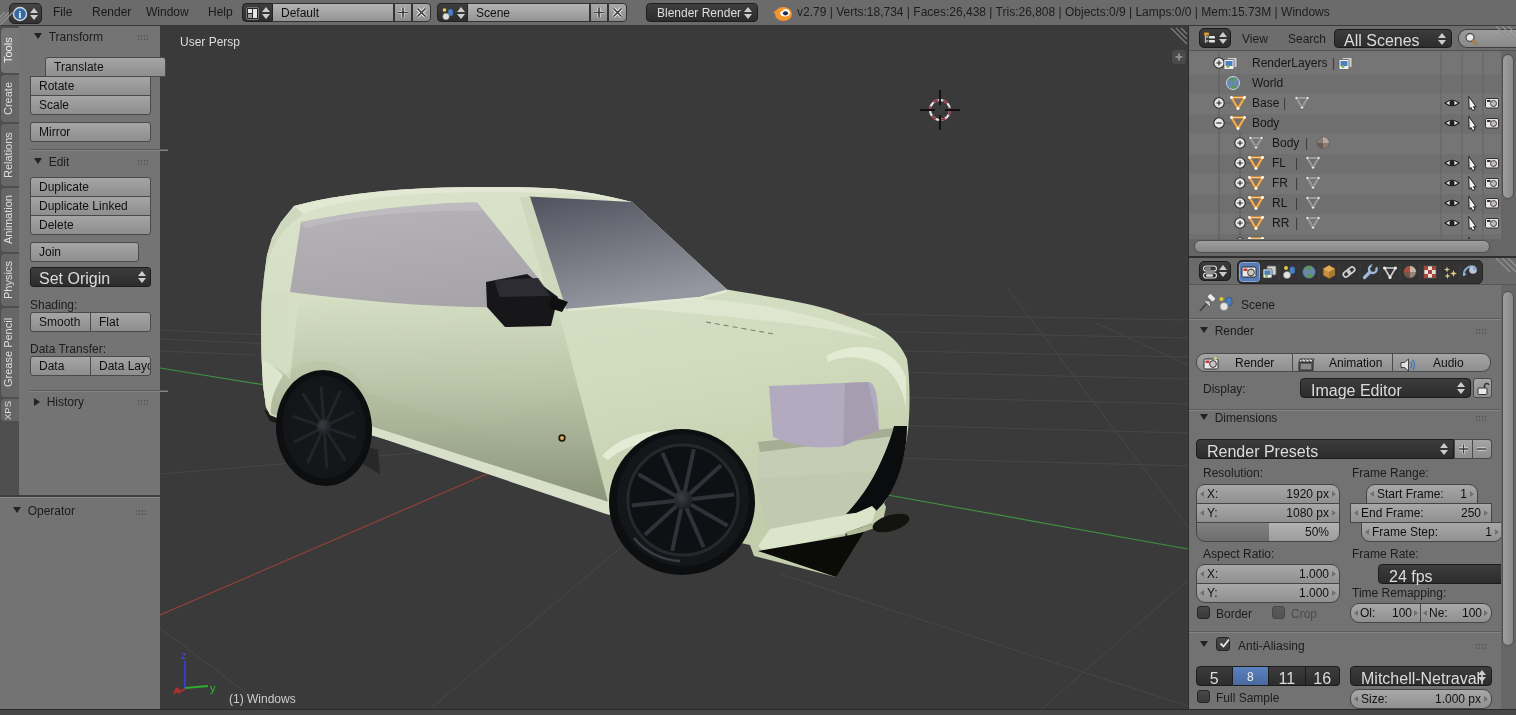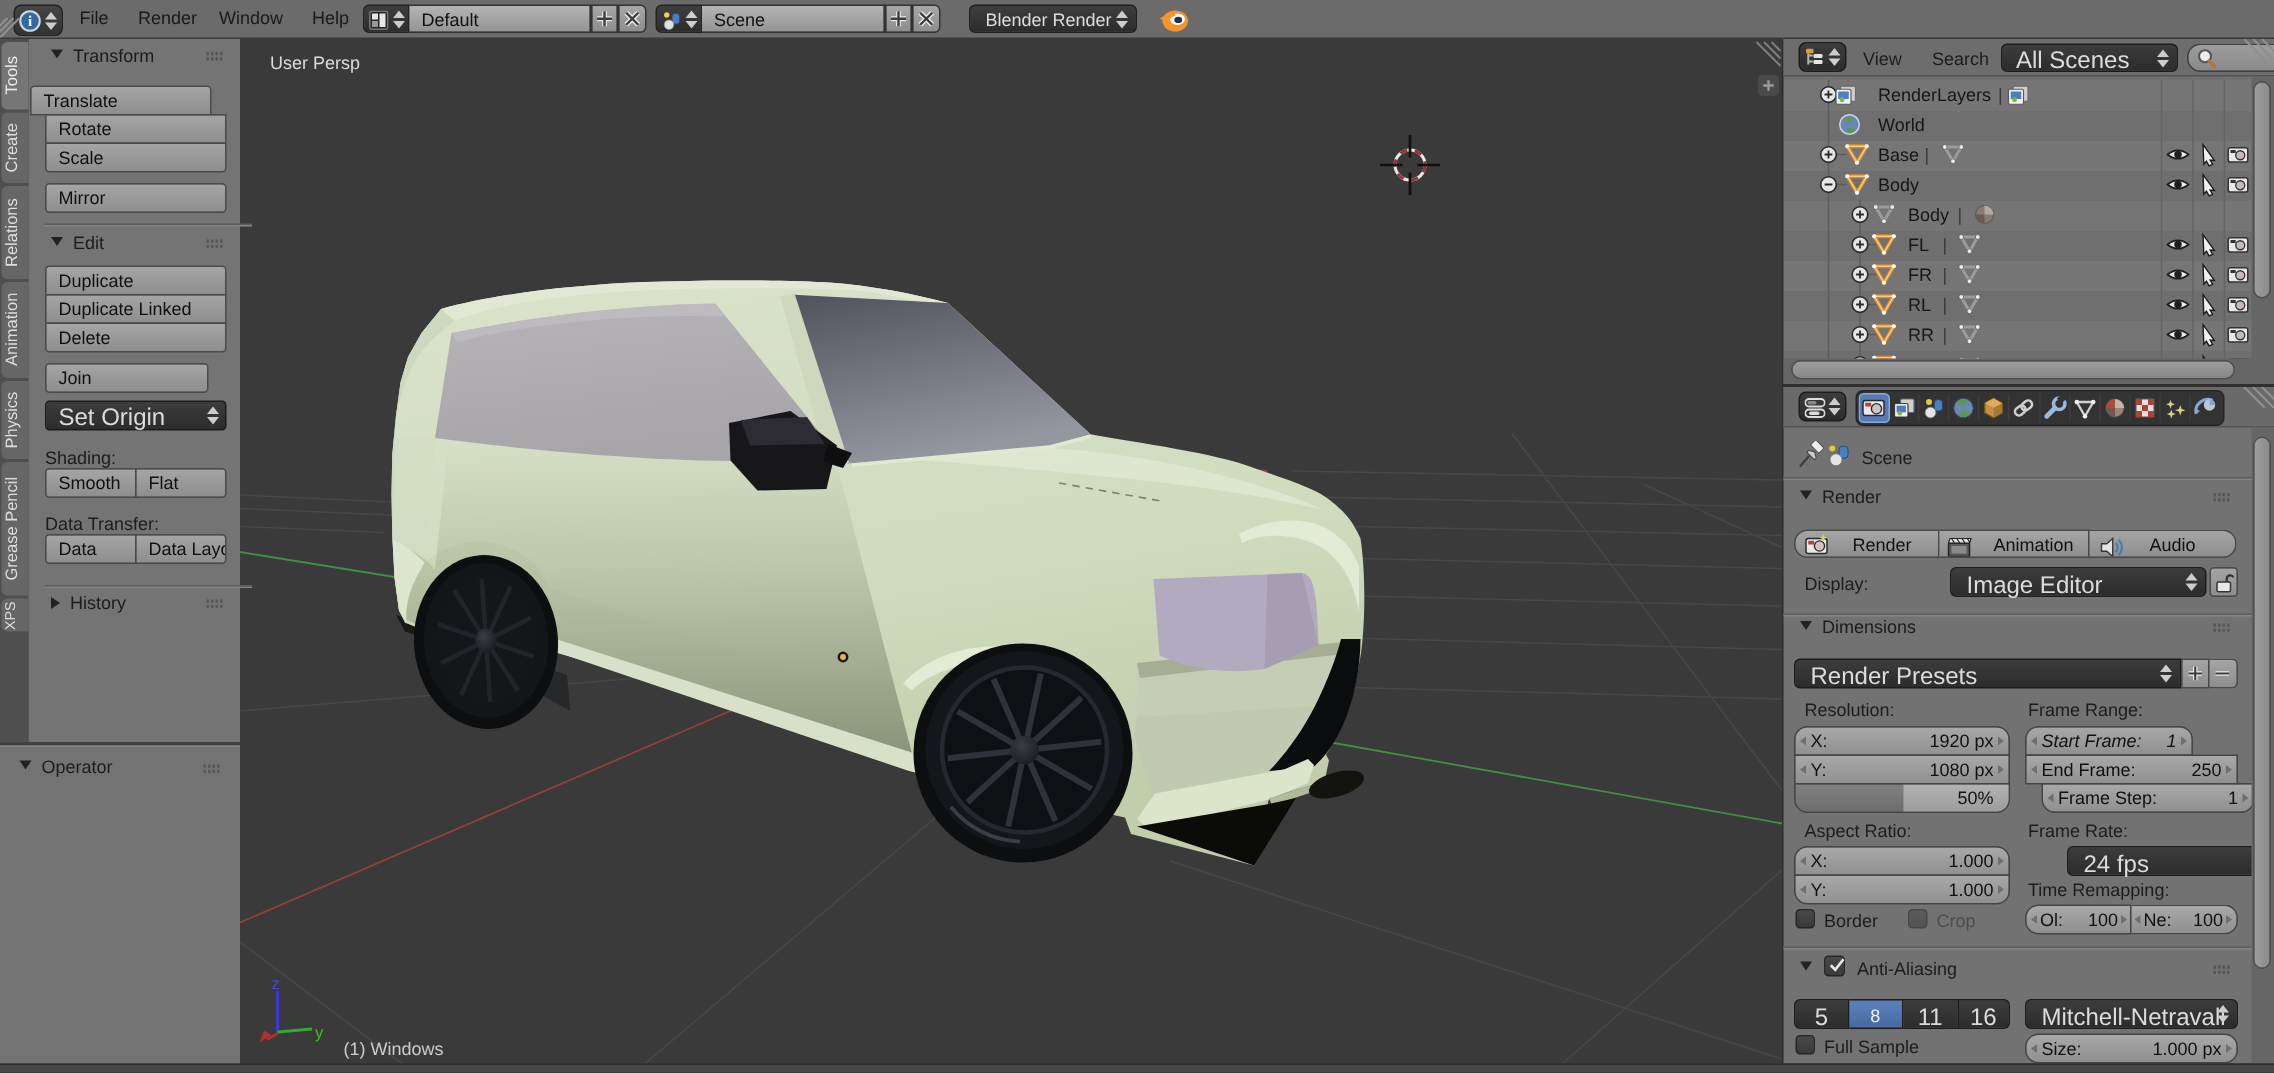--- a/index.html
+++ b/index.html
@@ -266,20 +266,21 @@
     <span style="position:absolute;left:10px;top:2px;">Blender Render</span>
     <div class="updn" style="right:5px;"></div>
   </div>
 
   <svg class="abs" style="left:771px;top:4px;" width="22" height="18" viewBox="0 0 22 18">
     <ellipse cx="12.5" cy="10" rx="8.5" ry="7" fill="#f4952c"></ellipse>
     <ellipse cx="14" cy="8.8" rx="5" ry="3.8" fill="#fff"></ellipse>
     <ellipse cx="14.5" cy="9.3" rx="2.6" ry="2.1" fill="#1e2f4a"></ellipse>
     <path d="M2 8.5 L10 3.5 L13 6 L6 10 Z" fill="#f4952c"></path>
   </svg>
+  <div class="abs mtxt" style="left:797px;color:#1d1d1d;">v2.79 | Verts:18,734 | Faces:26,438 | Tris:26,808 | Objects:0/9 | Lamps:0/0 | Mem:15.73M | Windows</div>
 
   <svg class="abs" style="left:0;top:12px;" width="14" height="13" viewBox="0 0 14 13">
       <path d="M0 13 L13 0 M-4 13 L9 0 M-8 13 L5 0" stroke="#8f8f8f" stroke-width="1.5" fill="none"></path>
     </svg>
 </div>
 <div id="tabstrip" class="abs">
   <div class="vtab" style="top:2px;height:45px;background:#767676;">
       <div style="color:#ededed;">Tools</div>
     </div>
   <div class="vtab" style="top:49px;height:47px;">
@@ -297,21 +298,21 @@
   <div class="vtab" style="top:282px;height:89px;">
       <div>Grease Pencil</div>
     </div>
   <div class="vtab" style="top:373px;height:22px;">
       <div style="font-size:9.5px;">XPS</div>
     </div>
 </div>
 <div id="toolshelf" class="abs">
   <div class="hdr" style="left:15px;top:4px;"><span class="tri-d"></span>&nbsp;&nbsp;Transform</div>
   <div class="dots" style="left:118px;top:8px;"></div>
-  <div class="btn" style="left:1px;top:31px;width:121px;height:20px;border-radius:3px 3px 0 0;">
+  <div class="btn" style="left:26px;top:31px;width:121px;height:20px;border-radius:3px 3px 0 0;">
       <span>Translate</span>
     </div>
   <div class="btn" style="left:11px;top:50px;width:121px;height:20px;border-radius:0;">
       <span>Rotate</span>
     </div>
   <div class="btn" style="left:11px;top:69px;width:121px;height:20px;border-radius:0 0 3px 3px;">
       <span>Scale</span>
     </div>
   <div class="btn" style="left:11px;top:96px;width:121px;height:20px;">
       <span>Mirror</span>
@@ -735,21 +736,21 @@
   <div class="num" style="left:7px;top:245px;width:144px;height:20px;border-radius:0;">
       <div class="al"></div>
       <div class="ar"></div>
       <span class="lb">Y:</span>
       <span class="vl">1080 px</span>
     </div>
   <div class="num" style="left:7px;top:264px;width:144px;height:20px;border-radius:0 0 9px 9px;overflow:hidden;background:linear-gradient(#818181,#6d6d6d);">
       <div class="abs" style="left:72px;top:0;width:72px;height:20px;background:linear-gradient(#b2b2b2,#9a9a9a);"></div>
       <span class="vl" style="z-index:2;">50%</span>
     </div>
-  <div class="num" style="left:161px;top:226px;width:112px;height:20px;border-radius:9px 9px 0 0;font-style:italic;">
+  <div class="num" style="left:177px;top:226px;width:112px;height:20px;border-radius:9px 9px 0 0;">
       <div class="al"></div>
       <div class="ar"></div>
       <span class="lb">Start Frame:</span>
       <span class="vl">1</span>
     </div>
   <div class="num" style="left:161px;top:245px;width:142px;height:20px;border-radius:0;">
       <div class="al"></div>
       <div class="ar"></div>
       <span class="lb">End Frame:</span>
       <span class="vl">250</span>

